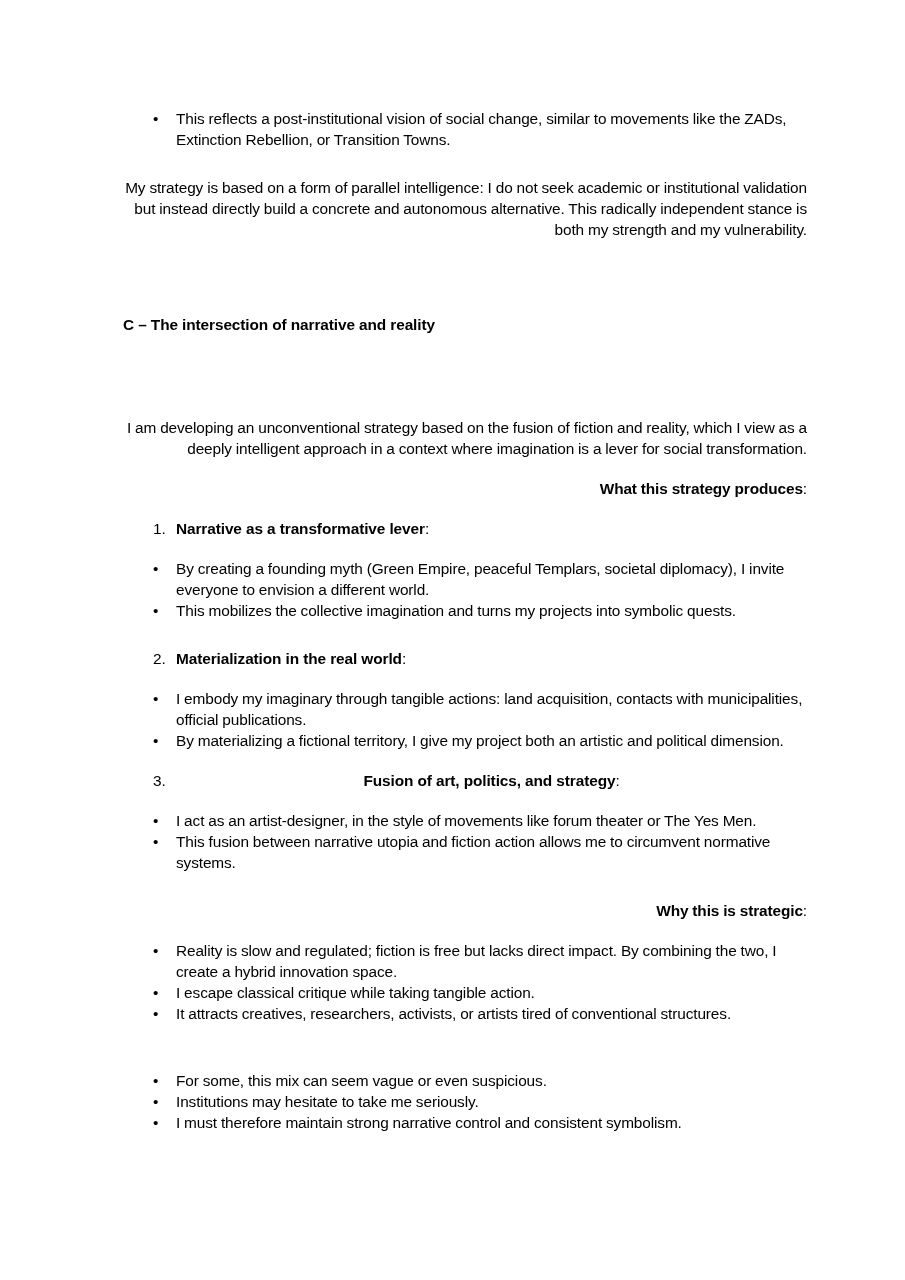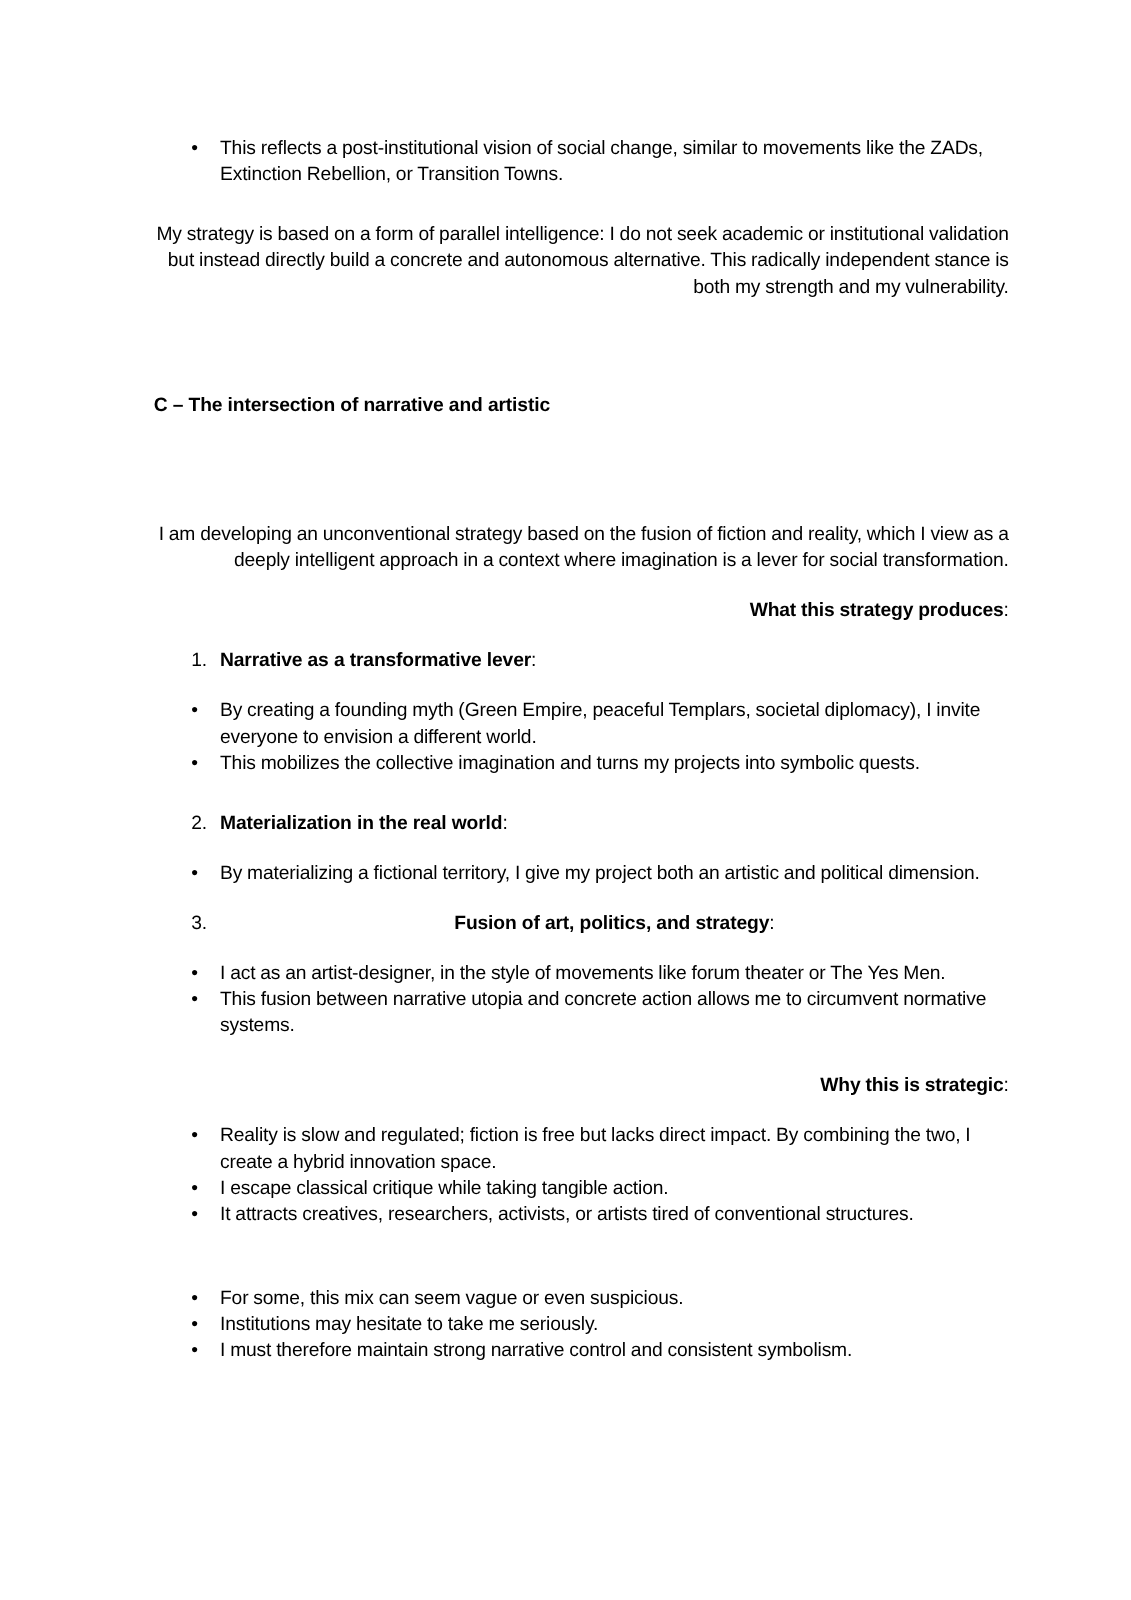--- a/index.html
+++ b/index.html
@@ -121,21 +121,21 @@
       <li>This reflects a post-institutional vision of social change, similar to movements like the ZADs, Extinction Rebellion, or Transition Towns.</li>
     </ul>
 
     <div class="sp-m"></div>
 
     <p class="para">My strategy is based on a form of parallel intelligence: I do not seek academic or institutional validation but instead directly build a concrete and autonomous alternative. This radically independent stance is both my strength and my vulnerability.</p>
 
     <div class="sp-xl"></div>
     <div class="sp-s"></div>
 
-    <h2 class="heading">C – The intersection of narrative and artistic</h2>
+    <h2 class="heading">C – The intersection of narrative and reality</h2>
 
     <div class="sp-xl"></div>
     <div class="sp-m"></div>
 
     <p class="para">I am developing an unconventional strategy based on the fusion of fiction and reality, which I view as a deeply intelligent approach in a context where imagination is a lever for social transformation.</p>
 
     <div class="sp-s"></div>
 
     <p class="para"><span class="lead-bold">What this strategy produces</span><span class="lead-plain">:</span></p>
 
@@ -154,34 +154,35 @@
 
     <div class="sp-m"></div>
 
     <ol class="numbers" style="counter-reset: numitem 1;">
       <li><span class="num-label">Materialization in the real world</span><span class="num-colon">:</span></li>
     </ol>
 
     <div class="sp-s"></div>
 
     <ul class="bullets">
+      <li>I embody my imaginary through tangible actions: land acquisition, contacts with municipalities, official publications.</li>
       <li>By materializing a fictional territory, I give my project both an artistic and political dimension.</li>
     </ul>
 
     <div class="sp-s"></div>
 
     <ol class="numbers" style="counter-reset: numitem 2; text-align: center;">
       <li><span class="num-label">Fusion of art, politics, and strategy</span><span class="num-colon">:</span></li>
     </ol>
 
     <div class="sp-s"></div>
 
     <ul class="bullets">
       <li>I act as an artist-designer, in the style of movements like forum theater or The Yes Men.</li>
-      <li>This fusion between narrative utopia and concrete action allows me to circumvent normative systems.</li>
+      <li>This fusion between narrative utopia and fiction action allows me to circumvent normative systems.</li>
     </ul>
 
     <div class="sp-m"></div>
 
     <p class="para"><span class="lead-bold">Why this is strategic</span><span class="lead-plain">:</span></p>
 
     <div class="sp-s"></div>
 
     <ul class="bullets">
       <li>Reality is slow and regulated; fiction is free but lacks direct impact. By combining the two, I create a hybrid innovation space.</li>

